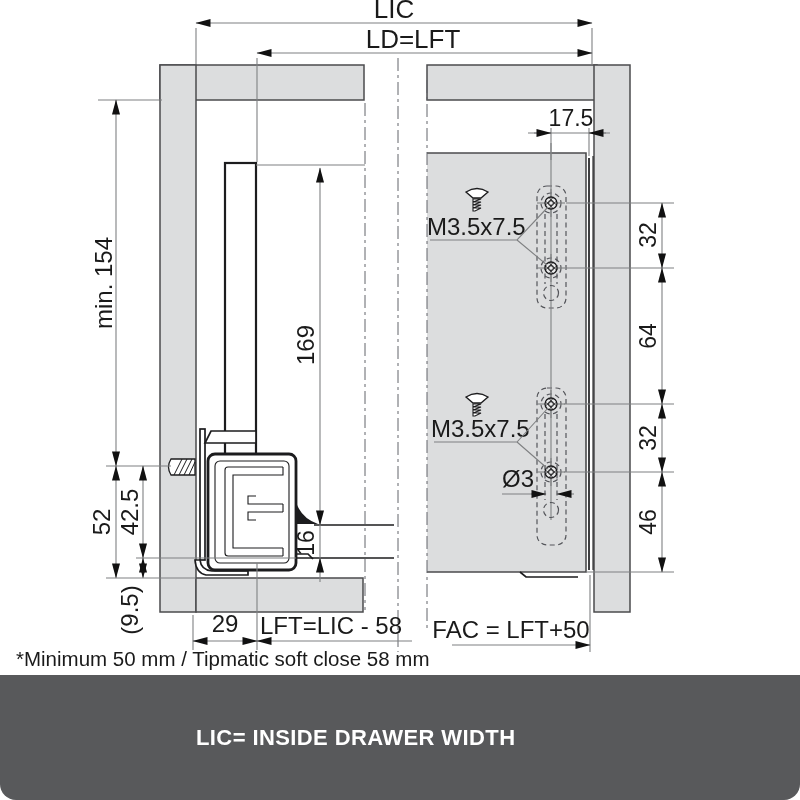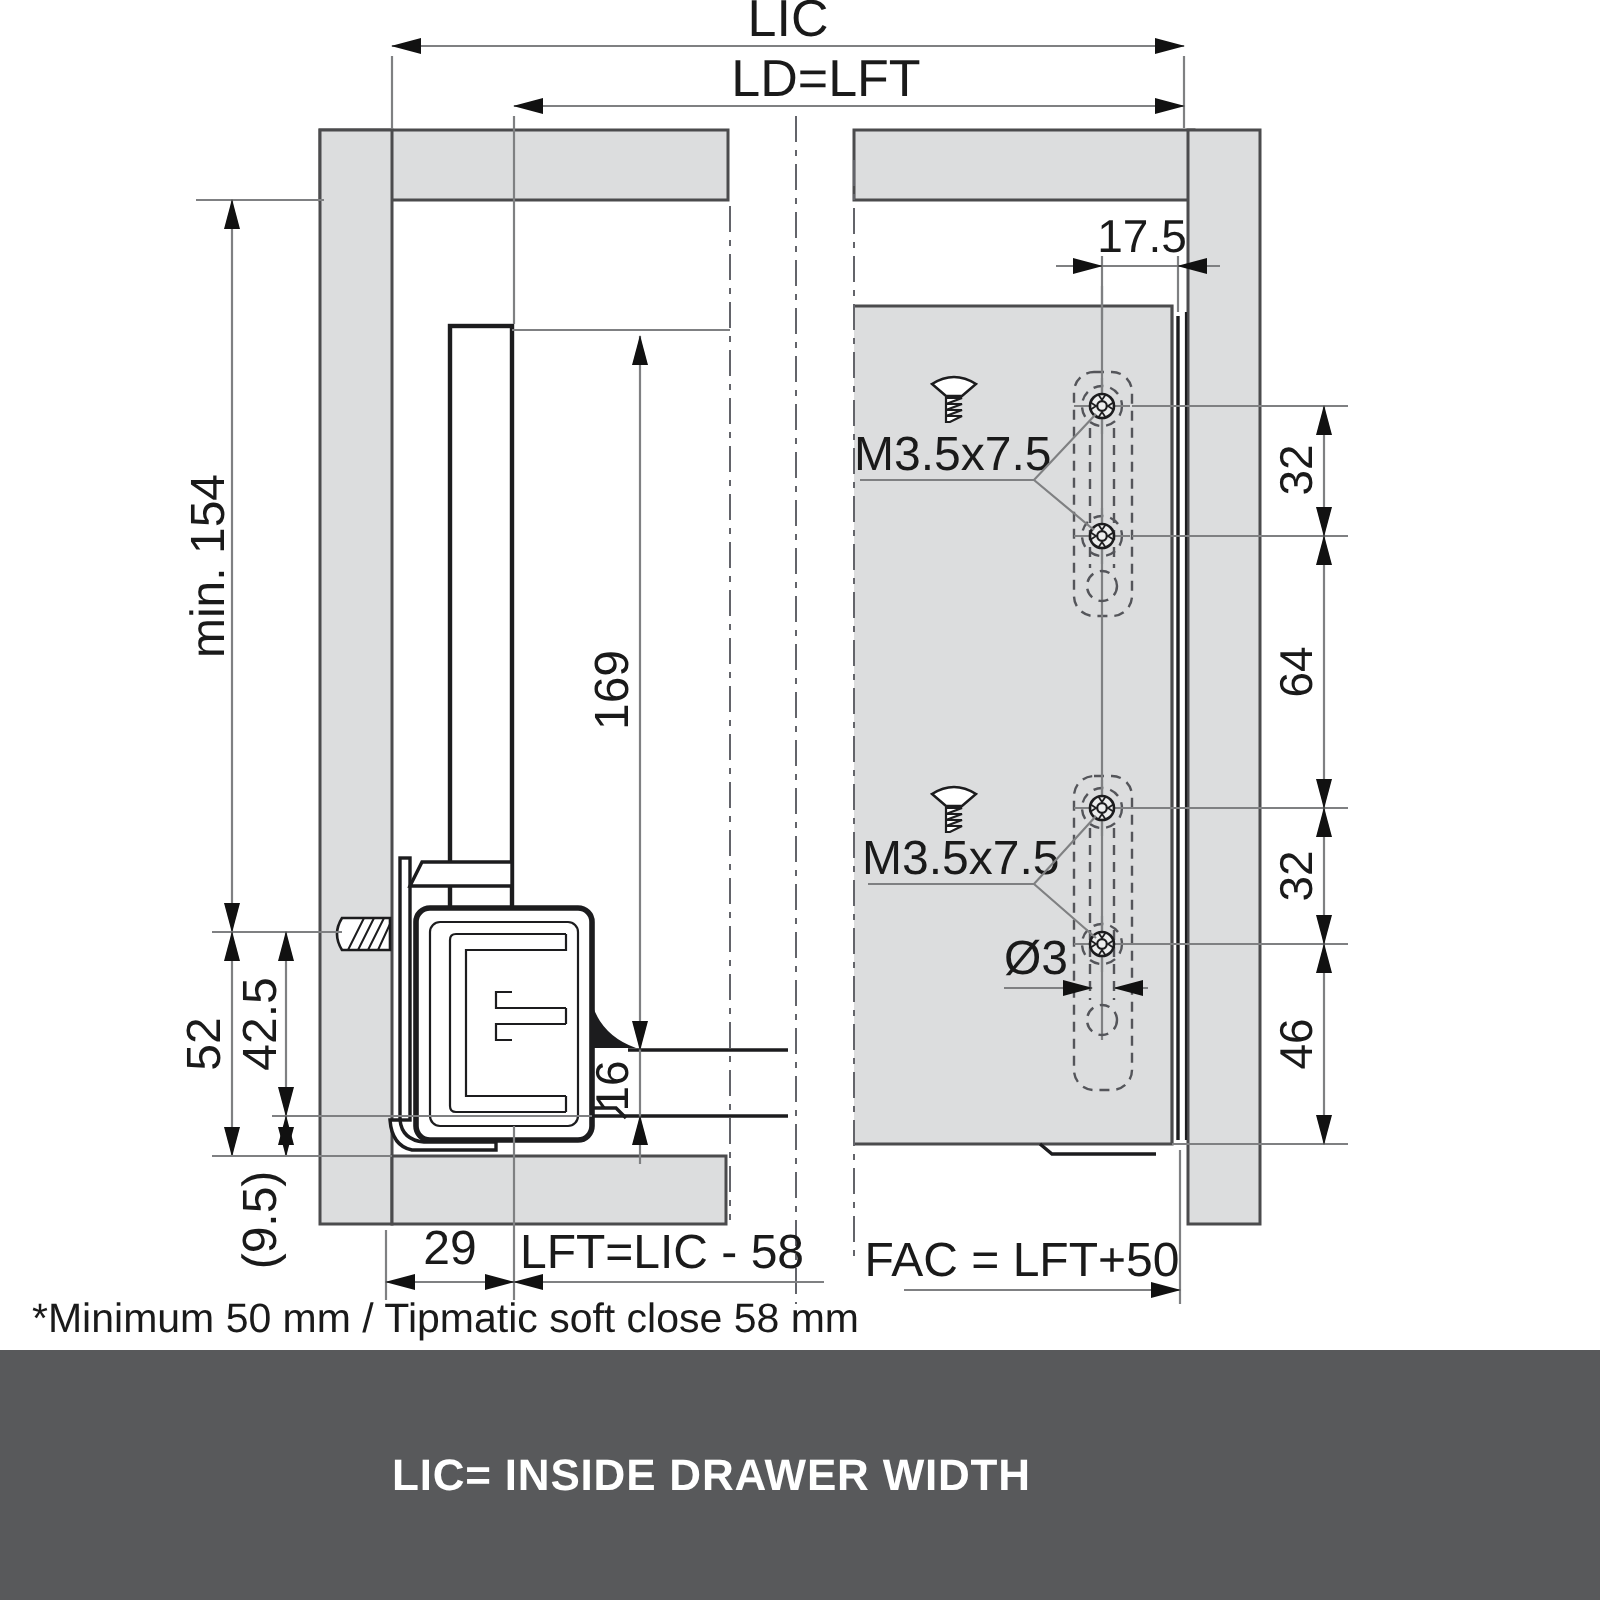--- a/index.html
+++ b/index.html
@@ -1,17 +1,17 @@
 <!DOCTYPE html>
 <html><head>
 <meta charset="utf-8">
 <style>
   html,body{margin:0;padding:0;background:#fff;}
   .stage{position:relative;width:800px;height:800px;background:#ffffff;overflow:hidden;
-         font-family:"Liberation Sans",sans-serif;}
+         font-family:"Liberation Sans",sans-serif;border-radius:16px;}
   svg{display:block;}
   svg text{font-family:"Liberation Sans",sans-serif;fill:#1a1a1a;}
   .t20{font-size:20.5px;}
   .t23{font-size:23px;}
   .t24{font-size:24px;}
   .t26{font-size:26px;}
   .panel{fill:#dcddde;stroke:#4b4b4d;stroke-width:1.5;}
   .part{stroke:#1c1c1e;stroke-width:1.7;fill:none;}
   .part2{stroke:#1c1c1e;stroke-width:2.8;fill:#ffffff;}
   .partw{stroke:#1c1c1e;stroke-width:1.7;fill:#ffffff;}

